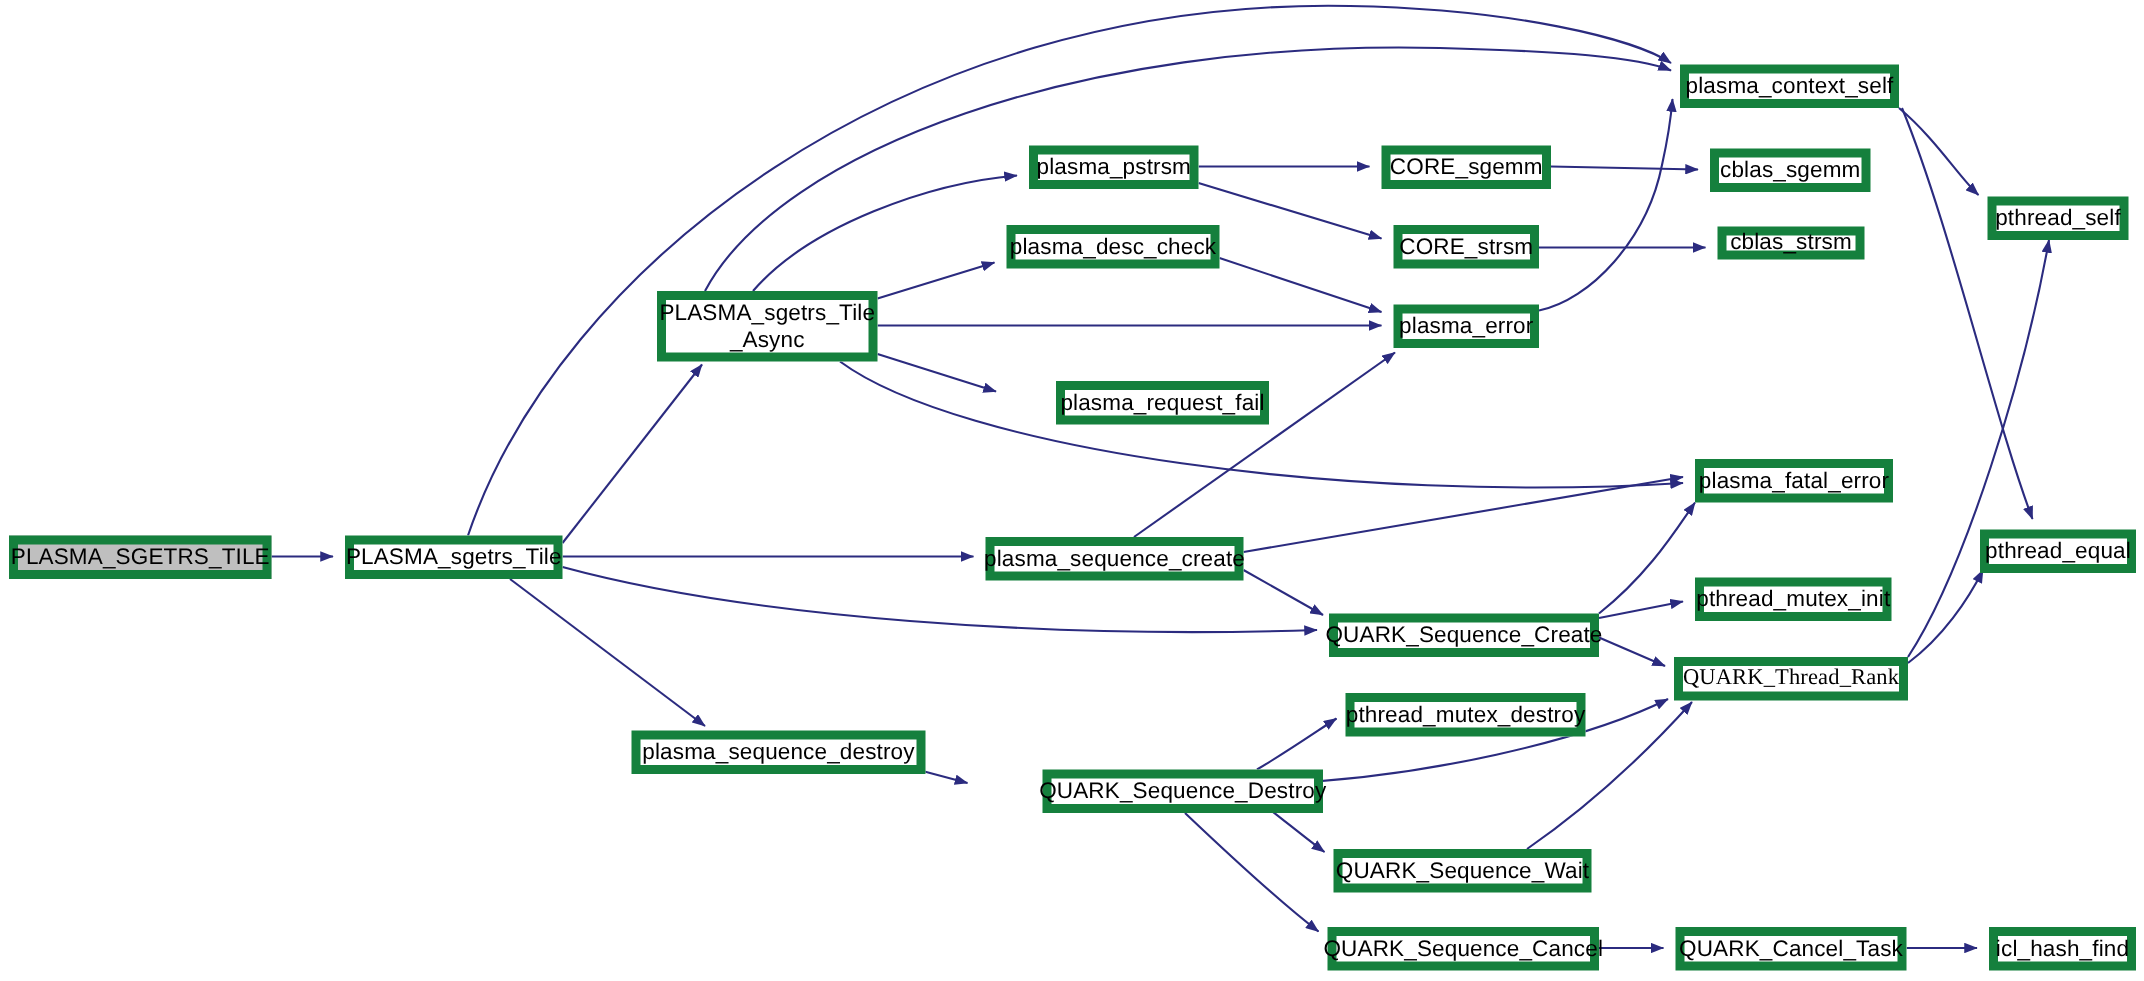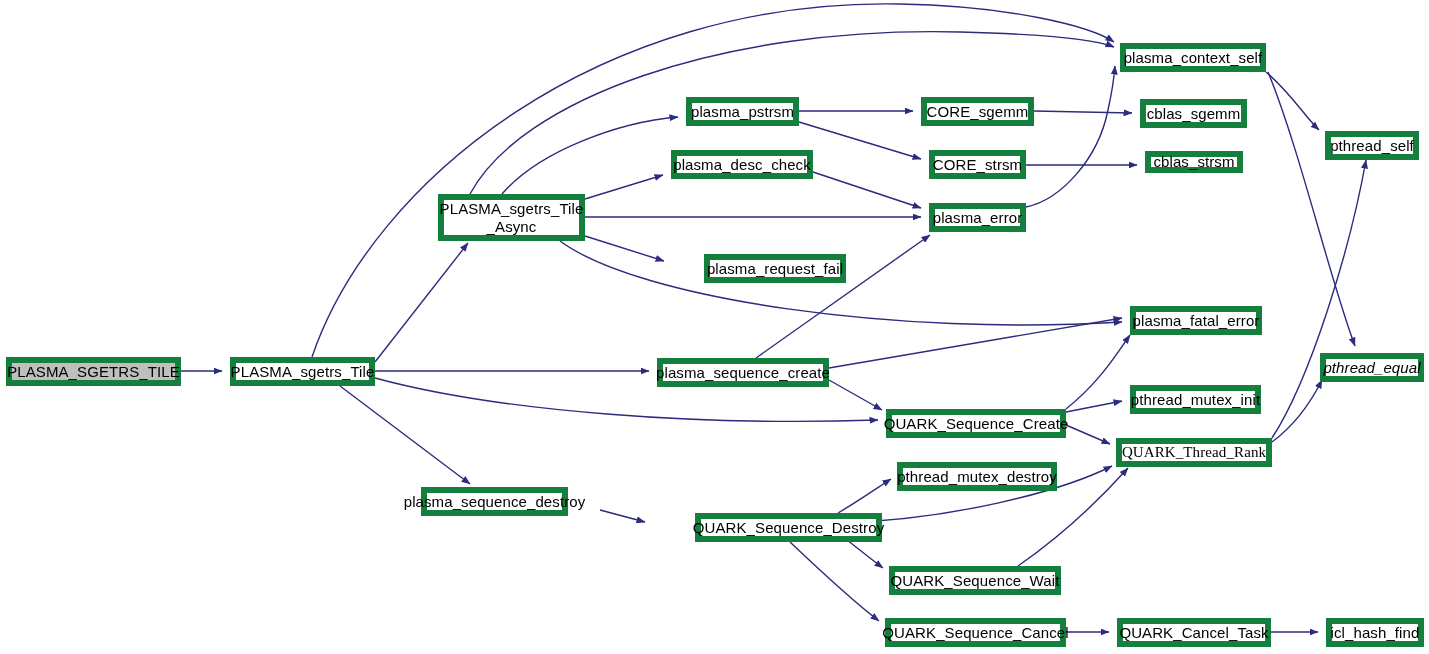--- a/index.html
+++ b/index.html
@@ -103,26 +103,26 @@
       <div class="node" style="left: 671px; top: 150px; width: 142px; height: 29px;"><span class="lbl">plasma_desc_check</span></div>
       <div class="node" style="left: 672px; top: 254px; width: 142px; height: 29px; margin-left: 32px;"><span class="lbl">plasma_request_fail</span></div>
       <div class="node" style="left: 921px; top: 97px; width: 113px; height: 29px;"><span class="lbl">CORE_sgemm</span></div>
       <div class="node" style="left: 929px; top: 150px; width: 97px; height: 29px;"><span class="lbl">CORE_strsm</span></div>
       <div class="node" style="left: 929px; top: 203px; width: 97px; height: 29px;"><span class="lbl">plasma_error</span></div>
       <div class="node" style="left: 1120px; top: 43px; width: 146px; height: 29px;"><span class="lbl">plasma_context_self</span></div>
       <div class="node" style="left: 1140px; top: 99px; width: 107px; height: 29px;"><span class="lbl">cblas_sgemm</span></div>
       <div class="node" style="left: 1145px; top: 151px; width: 98px; height: 22px;"><span class="lbl">cblas_strsm</span></div>
       <div class="node" style="left: 1325px; top: 131px; width: 94px; height: 29px;"><span class="lbl">pthread_self</span></div>
       <div class="node" style="left: 1130px; top: 306px; width: 132px; height: 29px;"><span class="lbl">plasma_fatal_error</span></div>
-      <div class="node" style="left: 1320px; top: 353px; width: 104px; height: 29px; font-style: italic;"><span class="lbl">pthread_equal</span></div>
+      <div class="node" style="left: 1320px; top: 353px; width: 104px; height: 29px;"><span class="lbl">pthread_equal</span></div>
       <div class="node" style="left: 657px; top: 358px; width: 172px; height: 29px;"><span class="lbl">plasma_sequence_create</span></div>
       <div class="node" style="left: 886px; top: 409px; width: 180px; height: 29px;"><span class="lbl">QUARK_Sequence_Create</span></div>
       <div class="node" style="left: 1130px; top: 385px; width: 131px; height: 29px;"><span class="lbl">pthread_mutex_init</span></div>
       <div class="node" style="left: 1116px; top: 438px; width: 156px; height: 29px; font-family: Liberation Serif, serif;"><span class="lbl">QUARK_Thread_Rank</span></div>
-      <div class="node" style="left: 421px; top: 487px; width: 147px; height: 29px;"><span class="lbl">plasma_sequence_destroy</span></div>
+      <div class="node" style="left: 421px; top: 487px; width: 196px; height: 29px;"><span class="lbl">plasma_sequence_destroy</span></div>
       <div class="node" style="left: 651px; top: 513px; width: 187px; height: 29px; margin-left: 44px;"><span class="lbl">QUARK_Sequence_Destroy</span></div>
       <div class="node" style="left: 897px; top: 462px; width: 160px; height: 29px;"><span class="lbl">pthread_mutex_destroy</span></div>
       <div class="node" style="left: 889px; top: 566px; width: 172px; height: 29px;"><span class="lbl">QUARK_Sequence_Wait</span></div>
       <div class="node" style="left: 885px; top: 618px; width: 181px; height: 29px;"><span class="lbl">QUARK_Sequence_Cancel</span></div>
       <div class="node" style="left: 1117px; top: 618px; width: 154px; height: 29px;"><span class="lbl">QUARK_Cancel_Task</span></div>
       <div class="node" style="left: 1326px; top: 618px; width: 98px; height: 29px;"><span class="lbl">icl_hash_find</span></div>
     </div>
 </div>
 
 </body></html>

